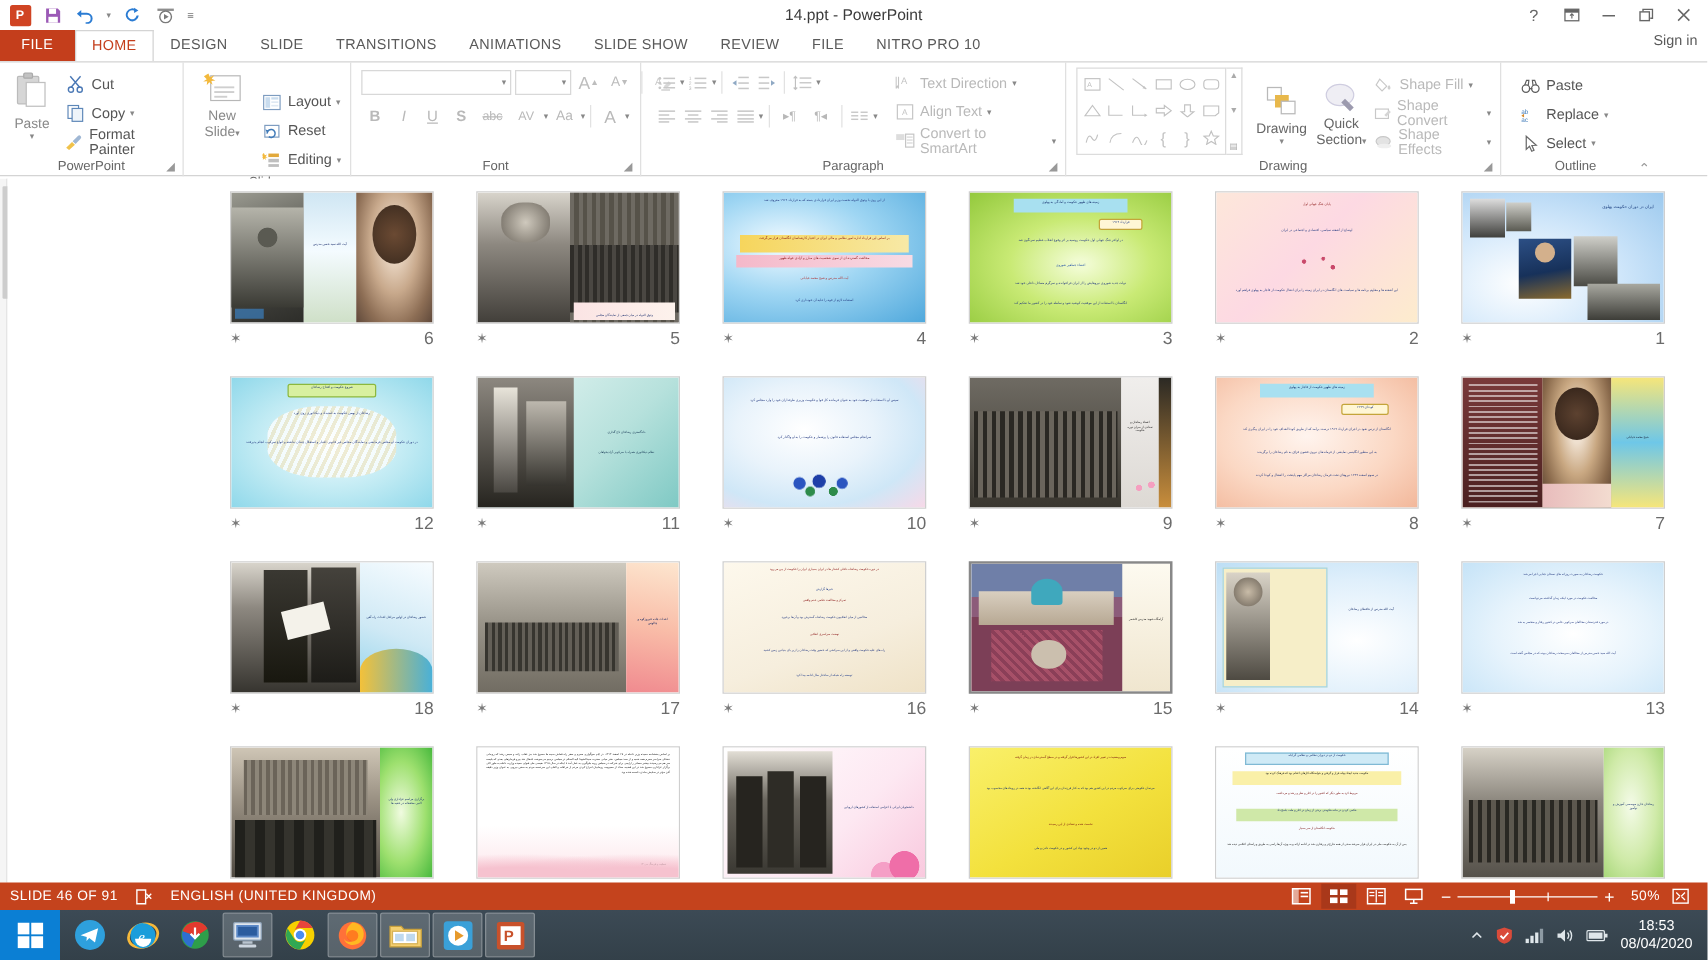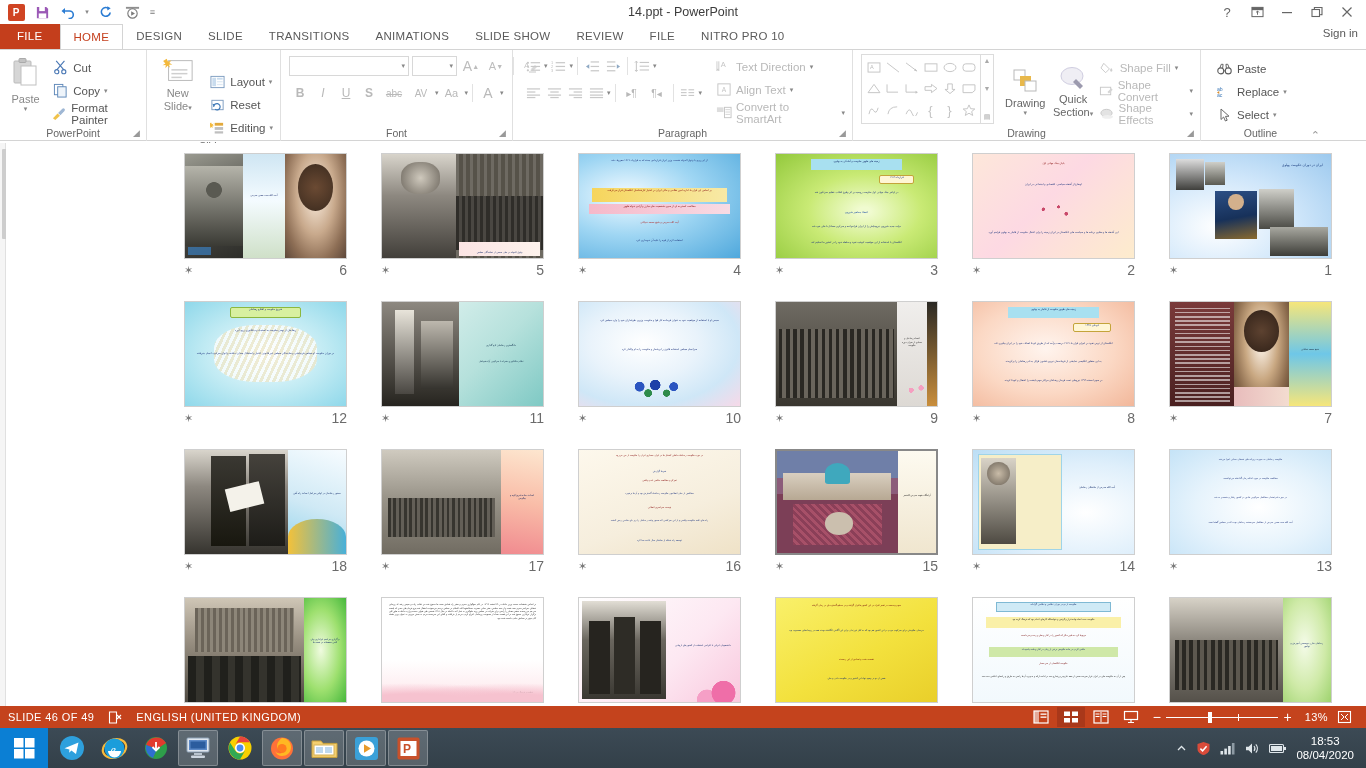--- a/index.html
+++ b/index.html
@@ -1152,21 +1152,21 @@
           <span class="snum">19</span>
         </div>
       </div>
 
     </div>
   </div>
 </div>
 
 <div class="statusbar">
   <div class="sb-left">
-    <span>SLIDE 46 OF 49</span>
+    <span>SLIDE 46 OF 91</span>
     <span>
       <svg width="14" height="13" viewBox="0 0 14 13">
           <path d="M1.5 1 h7 v11 h-7z" fill="none" stroke="#fff" stroke-width="1.1"></path>
           <path d="M9 4 l4 4 M13 4 l-4 4" stroke="#fff" stroke-width="1.1"></path>
         </svg>
     </span>
     <span>ENGLISH (UNITED KINGDOM)</span>
   </div>
   <div class="sb-right">
     <div class="viewbtn">
@@ -1202,21 +1202,21 @@
         </svg>
     </div>
     <div class="zoomslider">
       <span style="font-size:14px">−</span>
       <span class="zline">
         <span class="zhandle"></span>
         <span class="ztick"></span>
       </span>
       <span style="font-size:14px">+</span>
     </div>
-    <span class="zpct">13%</span>
+    <span class="zpct">50%</span>
     <div class="viewbtn">
       <svg width="15" height="14" viewBox="0 0 15 14">
           <rect x="1.5" y="1.5" width="12" height="11" fill="none" stroke="#fff" stroke-width="1.1"></rect>
           <path d="M4 4 l3 3 M11 4 l-3 3 M4 10 l3-3 M11 10 l-3-3" stroke="#fff" stroke-width="1"></path>
         </svg>
     </div>
   </div>
 </div>
 
 <div class="taskbar">

